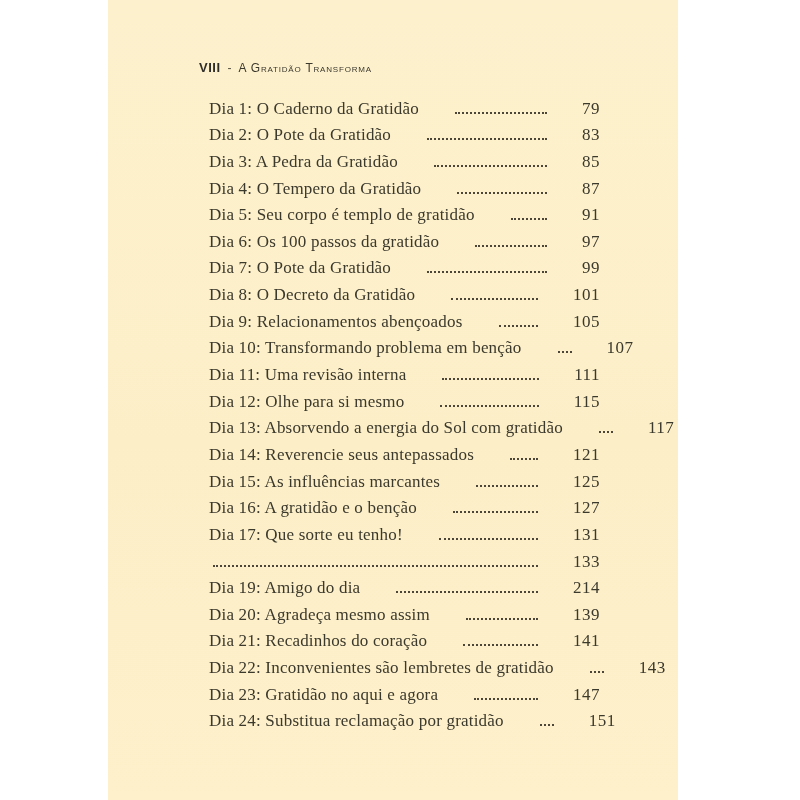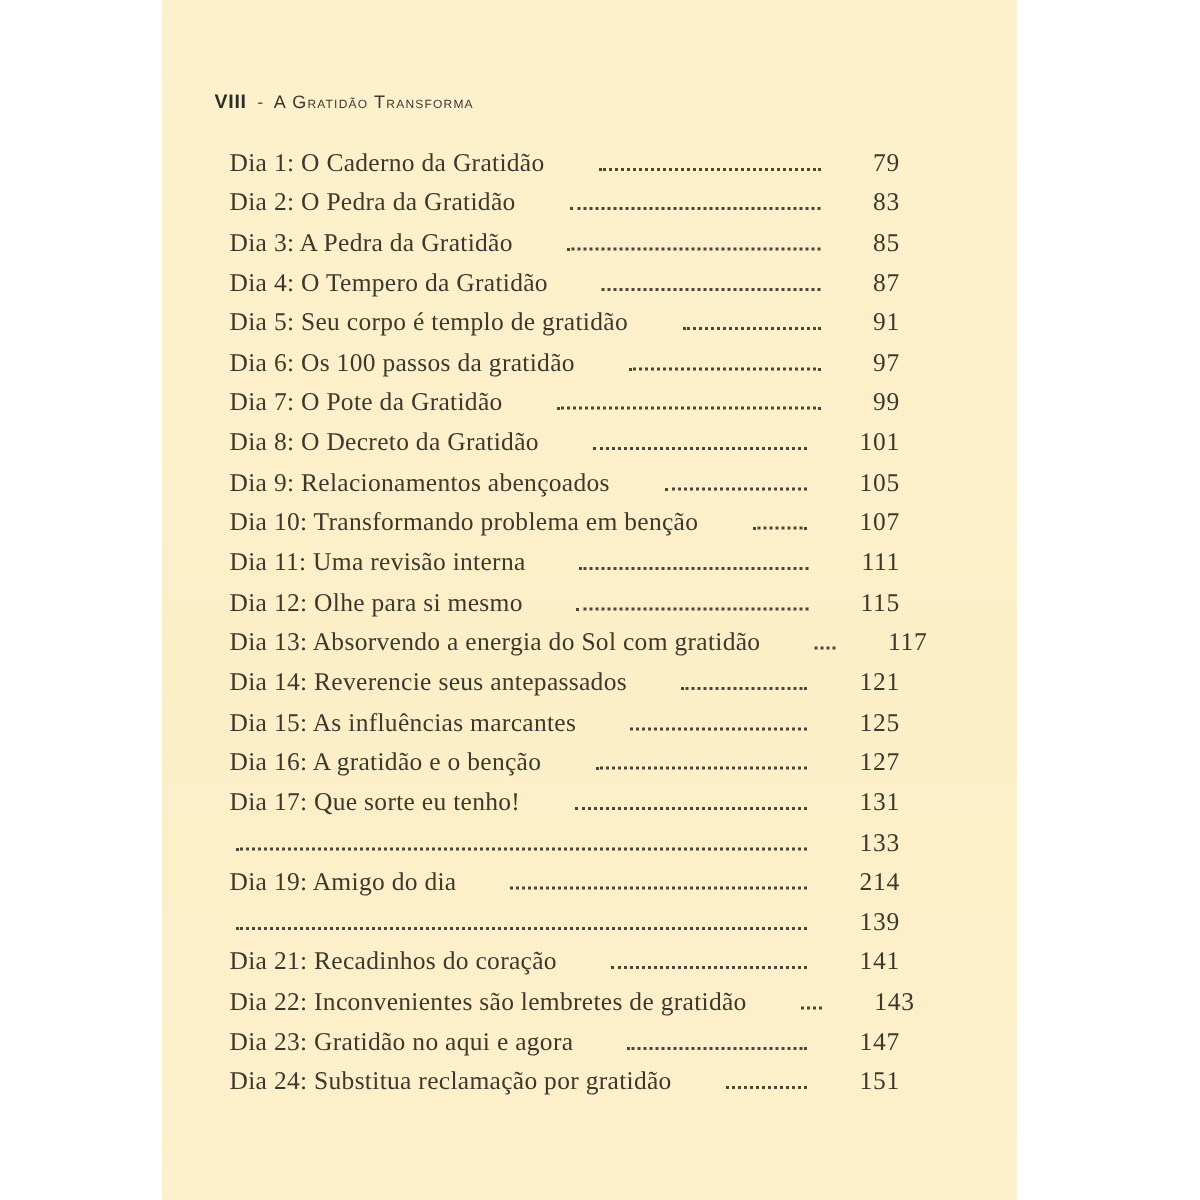--- a/index.html
+++ b/index.html
@@ -18,21 +18,21 @@
     background: #ffffff;
   }
   .book-page {
     position: absolute;
     left: 108px;
     top: 0;
     width: 570px;
     height: 800px;
     background: linear-gradient(180deg, #fdf1cd 0%, #fcefc8 55%, #fdf0ca 100%);
     box-sizing: border-box;
-    padding: 60px 78px 0 35px;
+    padding: 60px 78px 0 91px;
   }
   .page-header {
     display: flex;
     align-items: baseline;
     gap: 7px;
     color: #35332b;
     margin-bottom: 19px;
     white-space: nowrap;
   }
   .folio-number {
@@ -93,21 +93,21 @@
       <span class="book-title">A Gratidão Transforma</span>
     </div>
 
     <div class="toc-list">
         <div class="toc-row">
           <span class="toc-label">Dia 1: O Caderno da Gratidão</span>
           <span class="toc-dots"></span>
           <span class="toc-page">79</span>
         </div>
         <div class="toc-row">
-          <span class="toc-label">Dia 2: O Pedra da Gratidão</span>
+          <span class="toc-label">Dia 2: O Pote da Gratidão</span>
           <span class="toc-dots"></span>
           <span class="toc-page">83</span>
         </div>
         <div class="toc-row">
           <span class="toc-label">Dia 3: A Pedra da Gratidão</span>
           <span class="toc-dots"></span>
           <span class="toc-page">85</span>
         </div>
         <div class="toc-row">
           <span class="toc-label">Dia 4: O Tempero da Gratidão</span>
@@ -182,20 +182,21 @@
         <div class="toc-row">
           <span class="toc-dots"></span>
           <span class="toc-page">133</span>
         </div>
         <div class="toc-row">
           <span class="toc-label">Dia 19: Amigo do dia</span>
           <span class="toc-dots"></span>
           <span class="toc-page">214</span>
         </div>
         <div class="toc-row">
+          <span class="toc-label">Dia 20: Agradeça mesmo assim</span>
           <span class="toc-dots"></span>
           <span class="toc-page">139</span>
         </div>
         <div class="toc-row">
           <span class="toc-label">Dia 21: Recadinhos do coração</span>
           <span class="toc-dots"></span>
           <span class="toc-page">141</span>
         </div>
         <div class="toc-row">
           <span class="toc-label">Dia 22: Inconvenientes são lembretes de gratidão</span>

